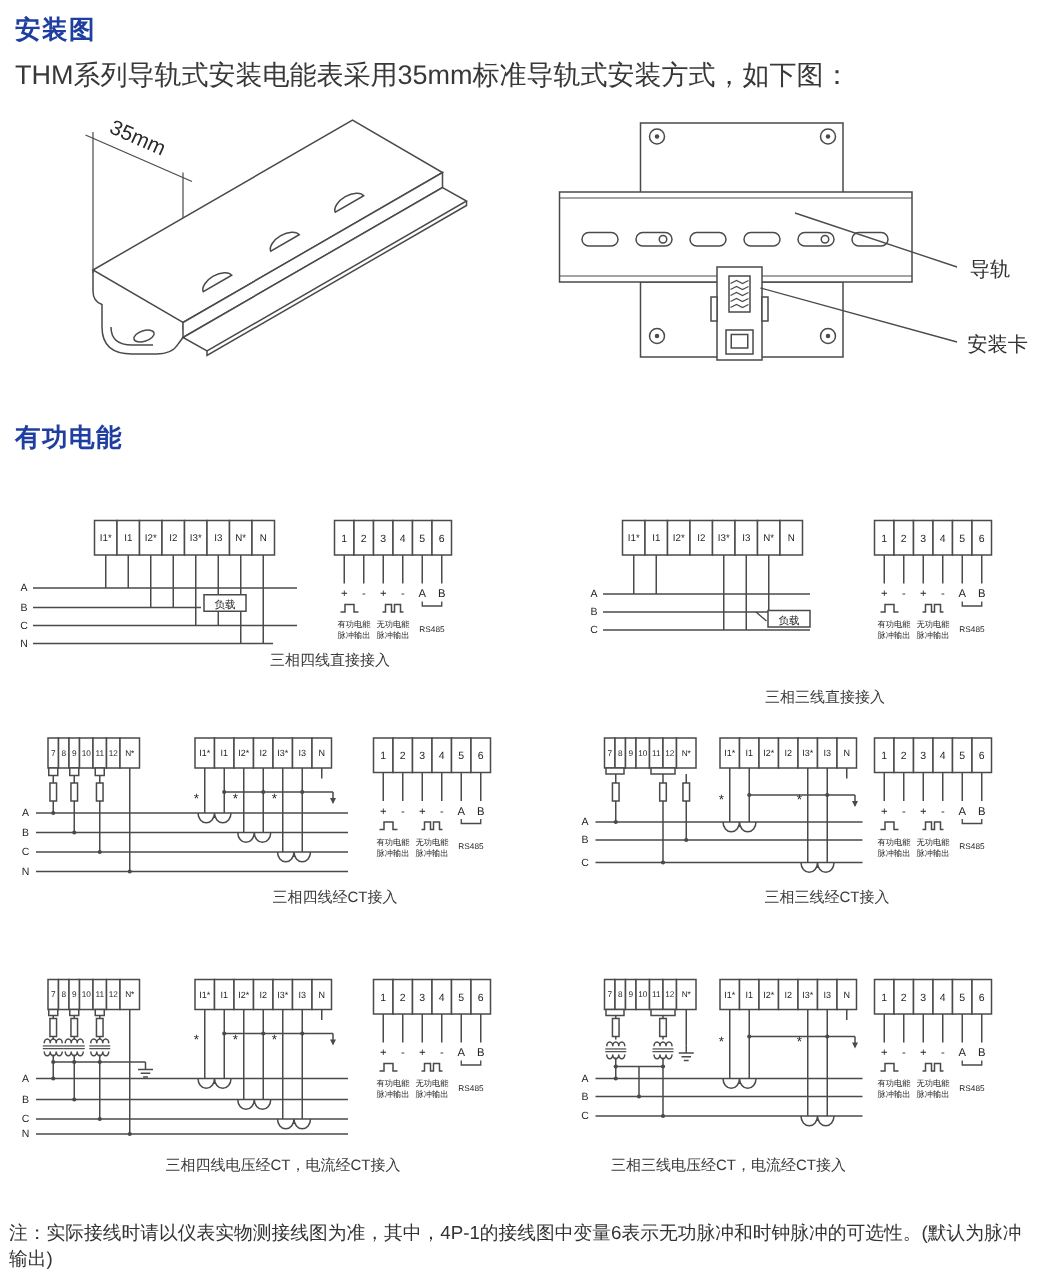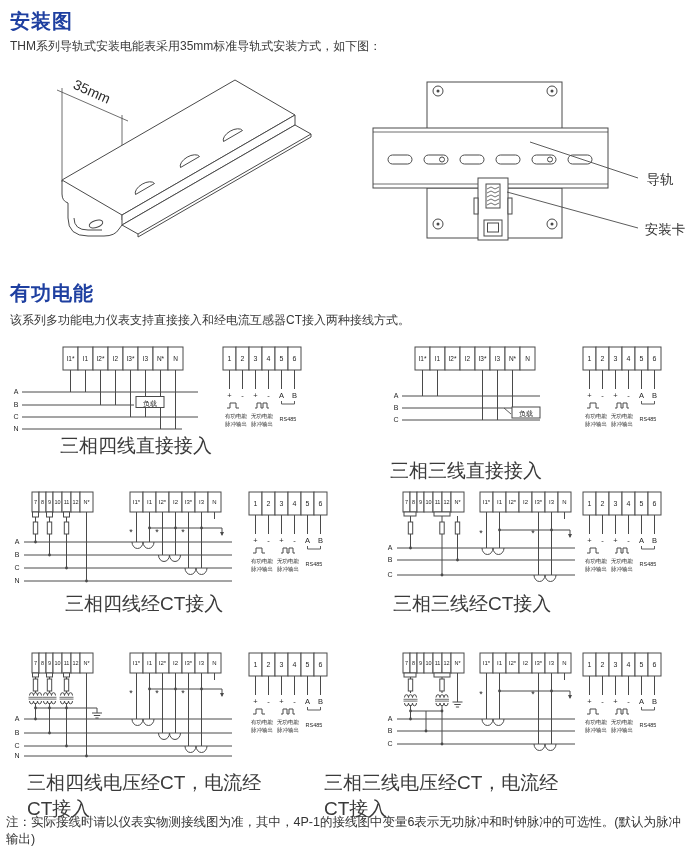--- a/index.html
+++ b/index.html
@@ -1,20 +1,20 @@
 <!DOCTYPE html>
 <html><head>
 <meta charset="utf-8">
 <style>
   html,body{margin:0;padding:0;background:#fff;}
   .page{position:relative;width:692px;height:846px;background:#ffffff;overflow:hidden;
         font-family:"Liberation Sans","DejaVu Sans",sans-serif;color:#333;}
-  .sec-title{position:absolute;left:10px;font-size:20px;font-weight:bold;color:#1e3fa0;margin:0;letter-spacing:1px;}
-  .sec-desc{position:absolute;left:10px;font-size:12px;color:#383838;margin:0;}
-  .cap{position:absolute;font-size:19px;color:#3a3a3a;text-align:left;}
+  .sec-title{position:absolute;left:10px;font-size:17px;font-weight:bold;color:#1e3fa0;margin:0;letter-spacing:1px;}
+  .sec-desc{position:absolute;left:10px;font-size:18px;color:#383838;margin:0;}
+  .cap{position:absolute;font-size:10px;color:#3a3a3a;text-align:right;}
   .note{position:absolute;left:6px;top:814px;width:684px;font-size:12.5px;color:#333;}
   svg{position:absolute;overflow:visible;}
   svg text{font-family:"Liberation Sans","DejaVu Sans",sans-serif;}
 </style>
 </head>
 <body>
 
 <div class="page">
 
   <h1 class="sec-title" style="top:8px;">安装图</h1>
@@ -69,21 +69,20 @@
       <circle cx="78" cy="152" r="1.5" fill="#4a4a4a"></circle>
       <circle cx="192" cy="152" r="5" fill="#fff" stroke="#4a4a4a"></circle>
       <circle cx="192" cy="152" r="1.5" fill="#4a4a4a"></circle>
       <polyline points="170,70 278,106" fill="none" stroke="#4a4a4a" stroke-width="0.9"></polyline>
       <text x="300" y="112" font-size="13.5" fill="#333" text-anchor="middle">导轨</text>
       <polyline points="147,120 278,156" fill="none" stroke="#4a4a4a" stroke-width="0.9"></polyline>
       <text x="305" y="162" font-size="13.5" fill="#333" text-anchor="middle">安装卡</text>
     </svg>
 
   <h1 class="sec-title" style="top:280px;">有功电能</h1>
-  <p class="sec-desc" style="top:312px;">该系列多功能电力仪表支持直接接入和经电流互感器CT接入两种接线方式。</p>
 
   <svg id="d0" style="left:10px;top:344px;" width="210" height="95" viewBox="0 0 210 95">
       <rect x="53" y="3" width="15" height="23" fill="#fff" stroke="#4a4a4a"></rect>
       <text x="60.5" y="16.84" font-size="6.5" fill="#1f1f1f" text-anchor="middle">I1*</text>
       <rect x="68" y="3" width="15" height="23" fill="#fff" stroke="#4a4a4a"></rect>
       <text x="75.5" y="16.84" font-size="6.5" fill="#1f1f1f" text-anchor="middle">I1</text>
       <rect x="83" y="3" width="15" height="23" fill="#fff" stroke="#4a4a4a"></rect>
       <text x="90.5" y="16.84" font-size="6.5" fill="#1f1f1f" text-anchor="middle">I2*</text>
       <rect x="98" y="3" width="15" height="23" fill="#fff" stroke="#4a4a4a"></rect>
       <text x="105.5" y="16.84" font-size="6.5" fill="#1f1f1f" text-anchor="middle">I2</text>

